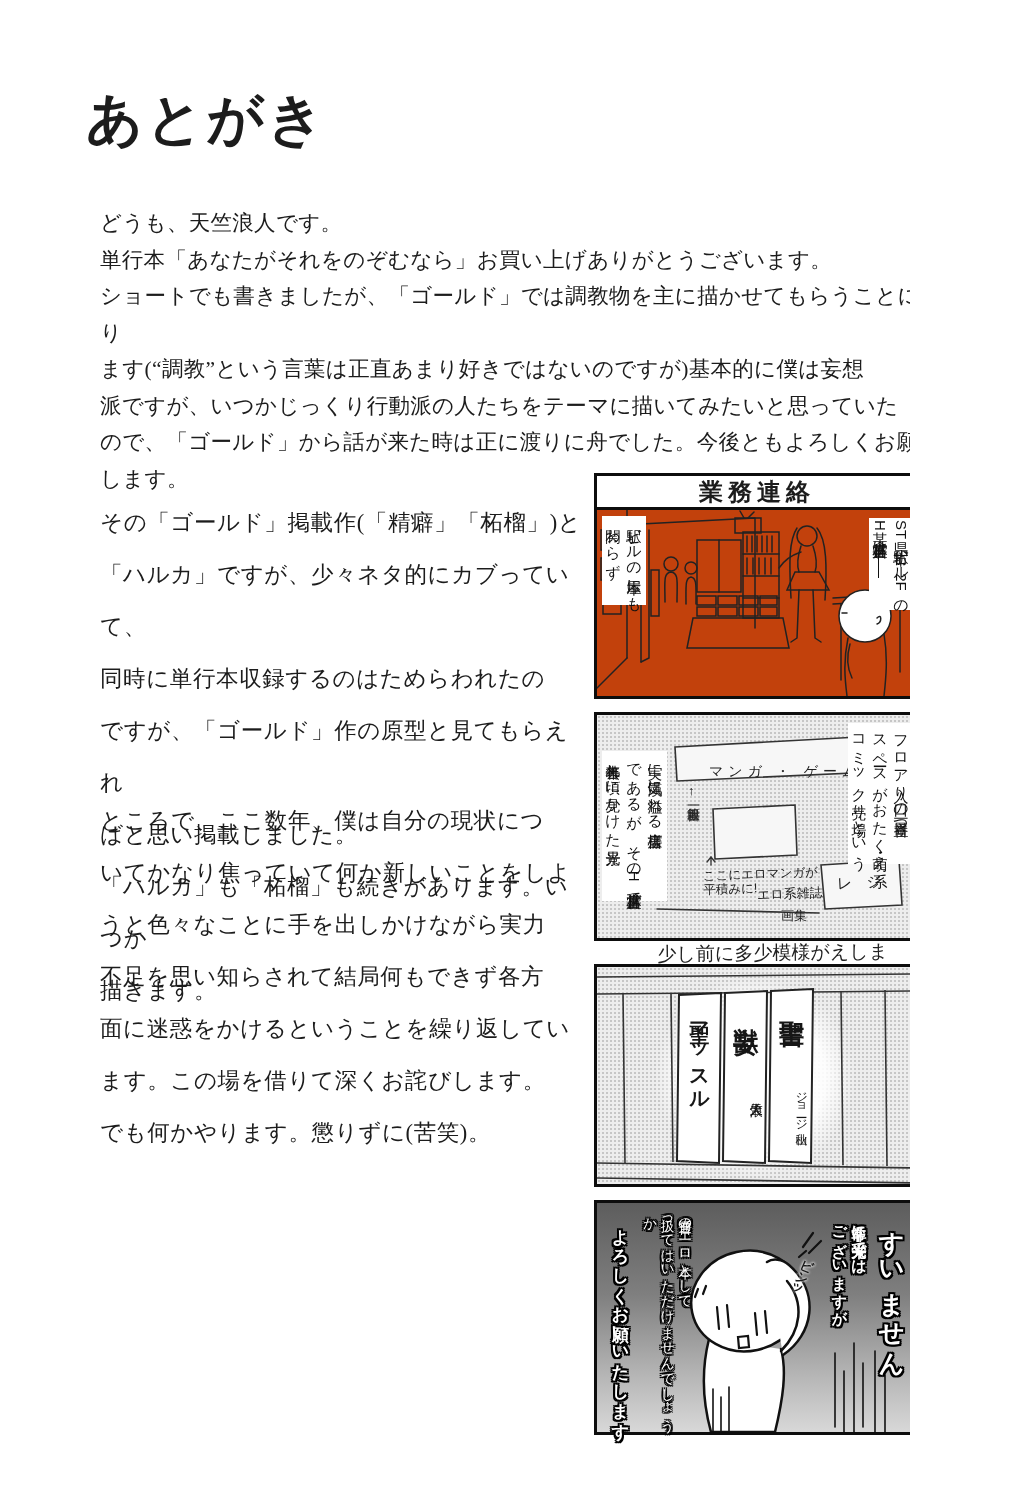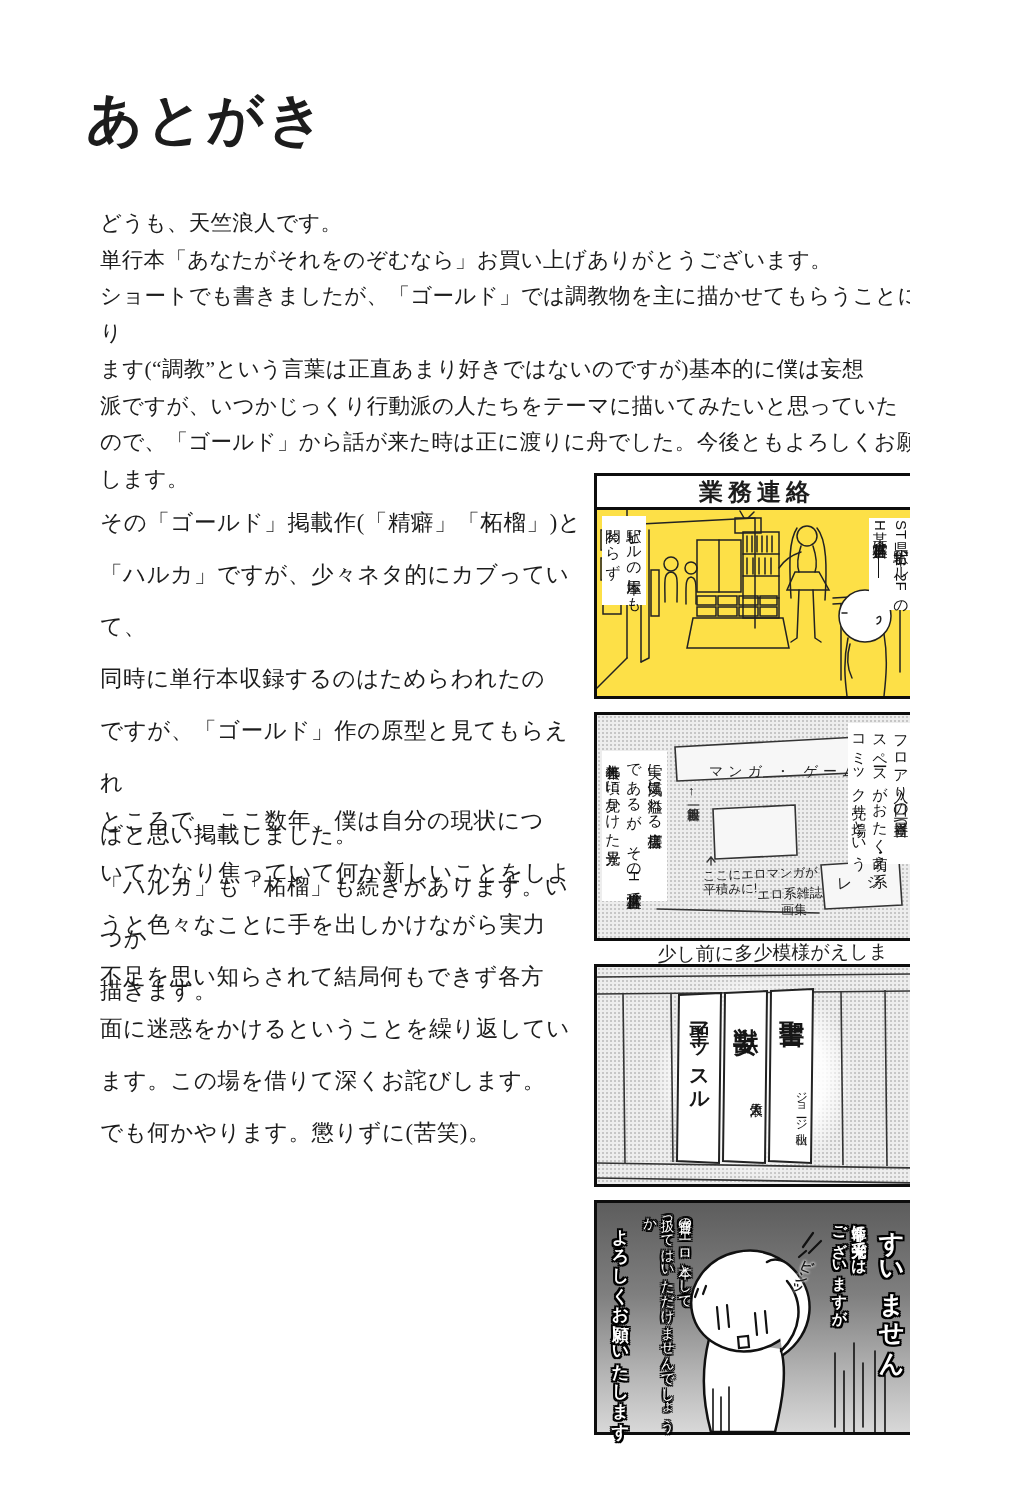--- a/index.html
+++ b/index.html
@@ -31,21 +31,21 @@
     -webkit-text-emphasis:filled sesame #1c1c1c;
     text-emphasis:filled sesame #1c1c1c;
   }
   .signature {
     left:438px; top:1370px; font-size:31px; letter-spacing:6px;
   }
 
   
   .panel {
     position:absolute; left:594px; width:326px;
-    border:3px solid #0d0d0d; box-sizing:border-box; background:#fde047;
+    border:3px solid #0d0d0d; box-sizing:border-box; background:#c2410c;
   }
   .panel1 { top:473px; height:226px; }
   .panel2 { top:712px; height:229px; }
   .panel3 { top:964px; height:223px; }
   .panel4 { top:1200px; height:235px; }
 
   .panel-header {
     position:absolute; left:0; top:0; width:100%; height:34px;
     border-bottom:3px solid #0d0d0d; box-sizing:border-box;
     display:flex; align-items:center; justify-content:center;
@@ -208,21 +208,21 @@
         <path d="M 60,194 L 222,198"></path>
 
         <path d="M 114,150 L 114,142 M 114,142 L 110,147 M 114,142 L 118,147" stroke-width="1.3"></path>
       </g>
     </svg>
     <div class="p2-label" style="left:112px; top:48px; font-size:14px; letter-spacing:5px;">マンガ ・ ゲーム</div>
     <div class="p2-label" style="left:88px; top:70px; font-size:13px; writing-mode:vertical-rl;">←一般書籍</div>
     <div class="p2-label" style="left:106px; top:152px; font-size:12.5px; transform:rotate(-2deg);">ここにエロマンガが
 平積みに!</div>
     <div class="p2-label" style="left:160px; top:172px; font-size:13px; transform:rotate(-2deg);">エロ系雑誌</div>
-    <div class="p2-label" style="left:184px; top:188px; font-size:13px;">画集</div>
+    <div class="p2-label" style="left:184px; top:194px; font-size:13px;">画集</div>
     <div class="p2-label" style="left:240px; top:158px; font-size:15px; letter-spacing:14px; transform:rotate(-3deg);">レジ</div>
     <div class="vtext" style="right:4px; top:8px; font-size:15px;">フロア入り口の一番目立つ
 スペースがおたく・萌え系
 コミック売り場という</div>
     <div class="vtext" style="left:5px; top:36px; font-size:15px;">実に漢気に溢れる書店様
 であるが、そのH林堂書店で
 去年暮れ頃に見かけた光景</div>
   </div>
 
   <div class="abs caption">少し前に多少模様がえしました</div>

